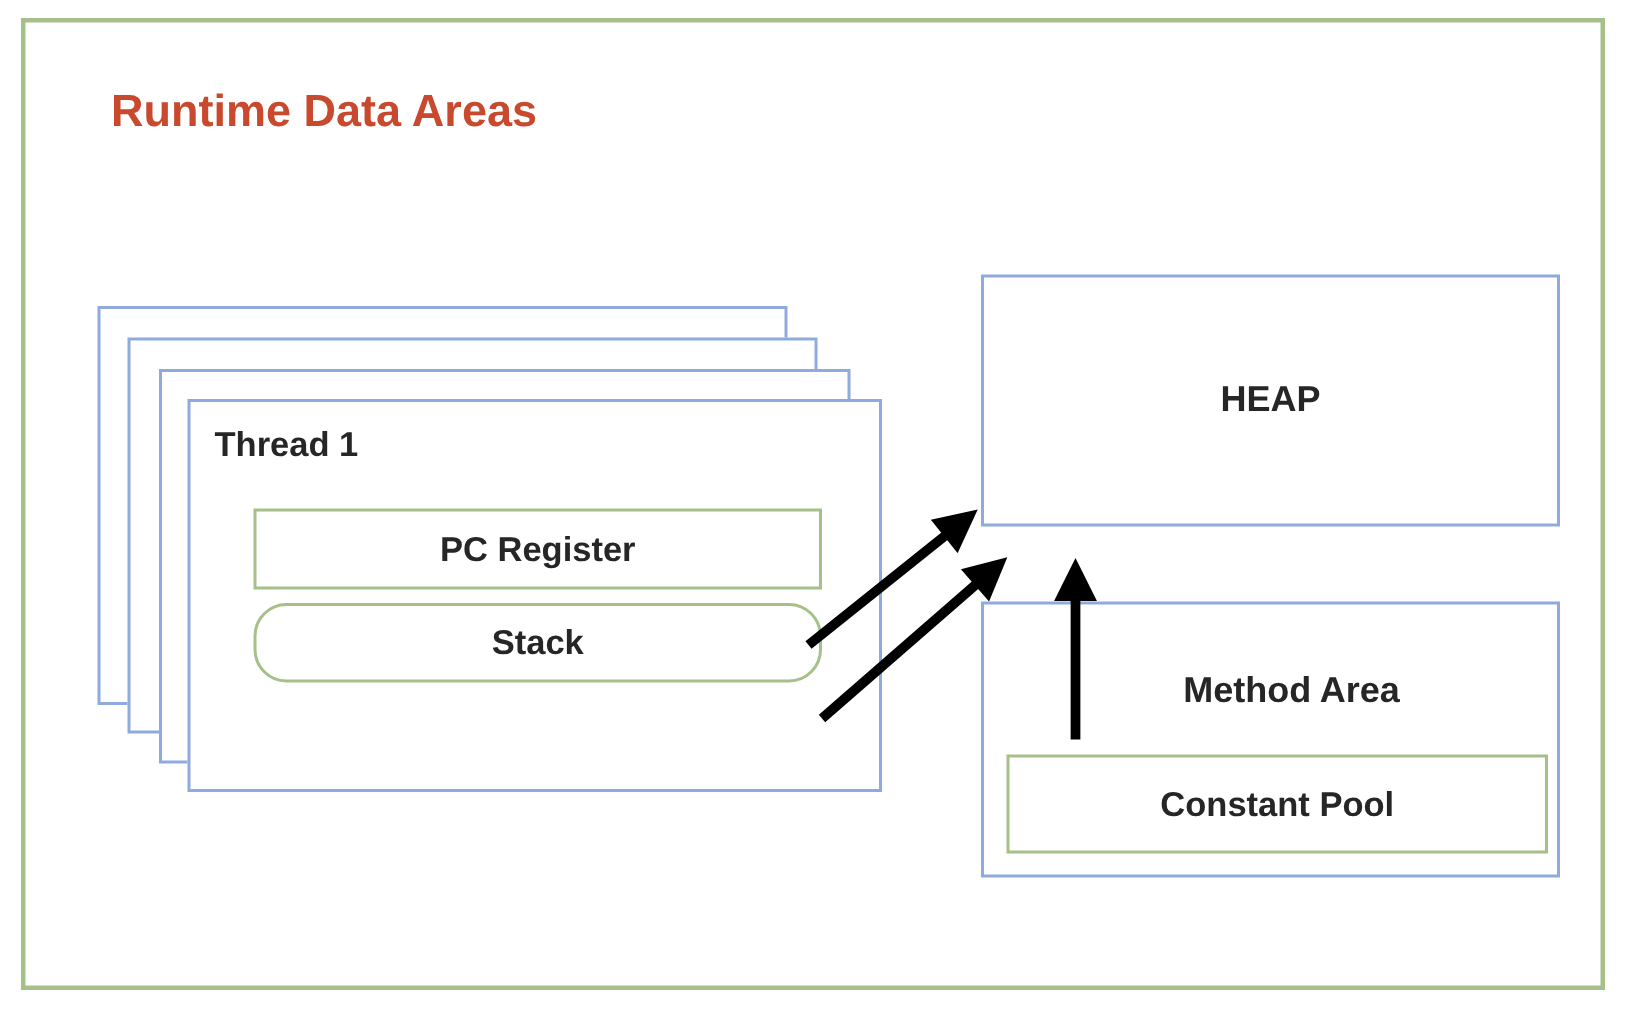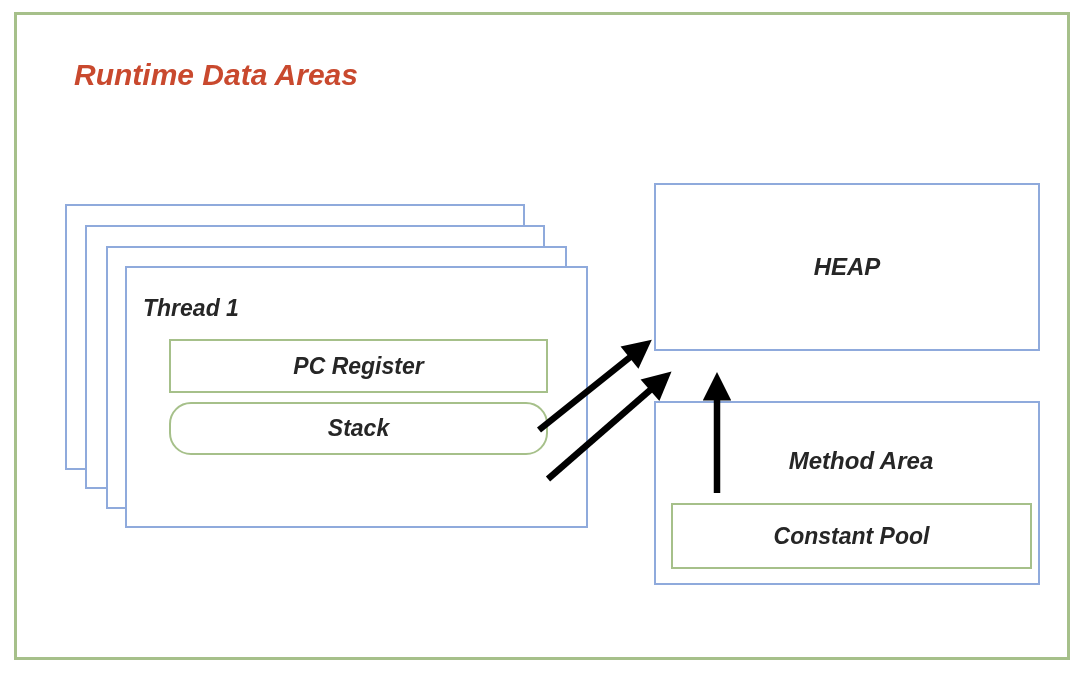--- a/index.html
+++ b/index.html
@@ -15,21 +15,20 @@
   body {
     font-family: "Liberation Sans", sans-serif;
     color: var(--text-dark);
   }
   .canvas {
     position: relative;
     width: 1088px;
     height: 682px;
     background: var(--bg);
     overflow: hidden;
-    font-style: italic;
   }
   .outer-frame {
     position: absolute;
     left: 14px; top: 12px;
     width: 1056px; height: 648px;
     border: 3px solid var(--box-green);
     background: var(--bg);
   }
   .diagram-title {
     position: absolute;
@@ -56,21 +55,21 @@
     color: var(--text-dark);
     text-align: center;
   }
   
   .ghost-1 { left: 65px;  top: 204px; width: 460px; height: 266px; }
   .ghost-2 { left: 85px;  top: 225px; width: 460px; height: 264px; }
   .ghost-3 { left: 106px; top: 246px; width: 461px; height: 263px; }
   .thread-front { left: 125px; top: 266px; width: 463px; height: 262px; }
   .thread-label {
     position: absolute;
-    left: 16px; top: 27px;
+    left: 16px; top: 15px;
     font-size: 23px;
     font-weight: 700;
     color: var(--text-dark);
     white-space: nowrap;
   }
   
   .comp { left: 42px; width: 379px; }
   .comp-pc     { top: 71px;  height: 54px; }
   .comp-stack  { top: 134px; height: 53px; border-radius: 22px; }
   .comp-native { top: 197px; height: 55px; }

